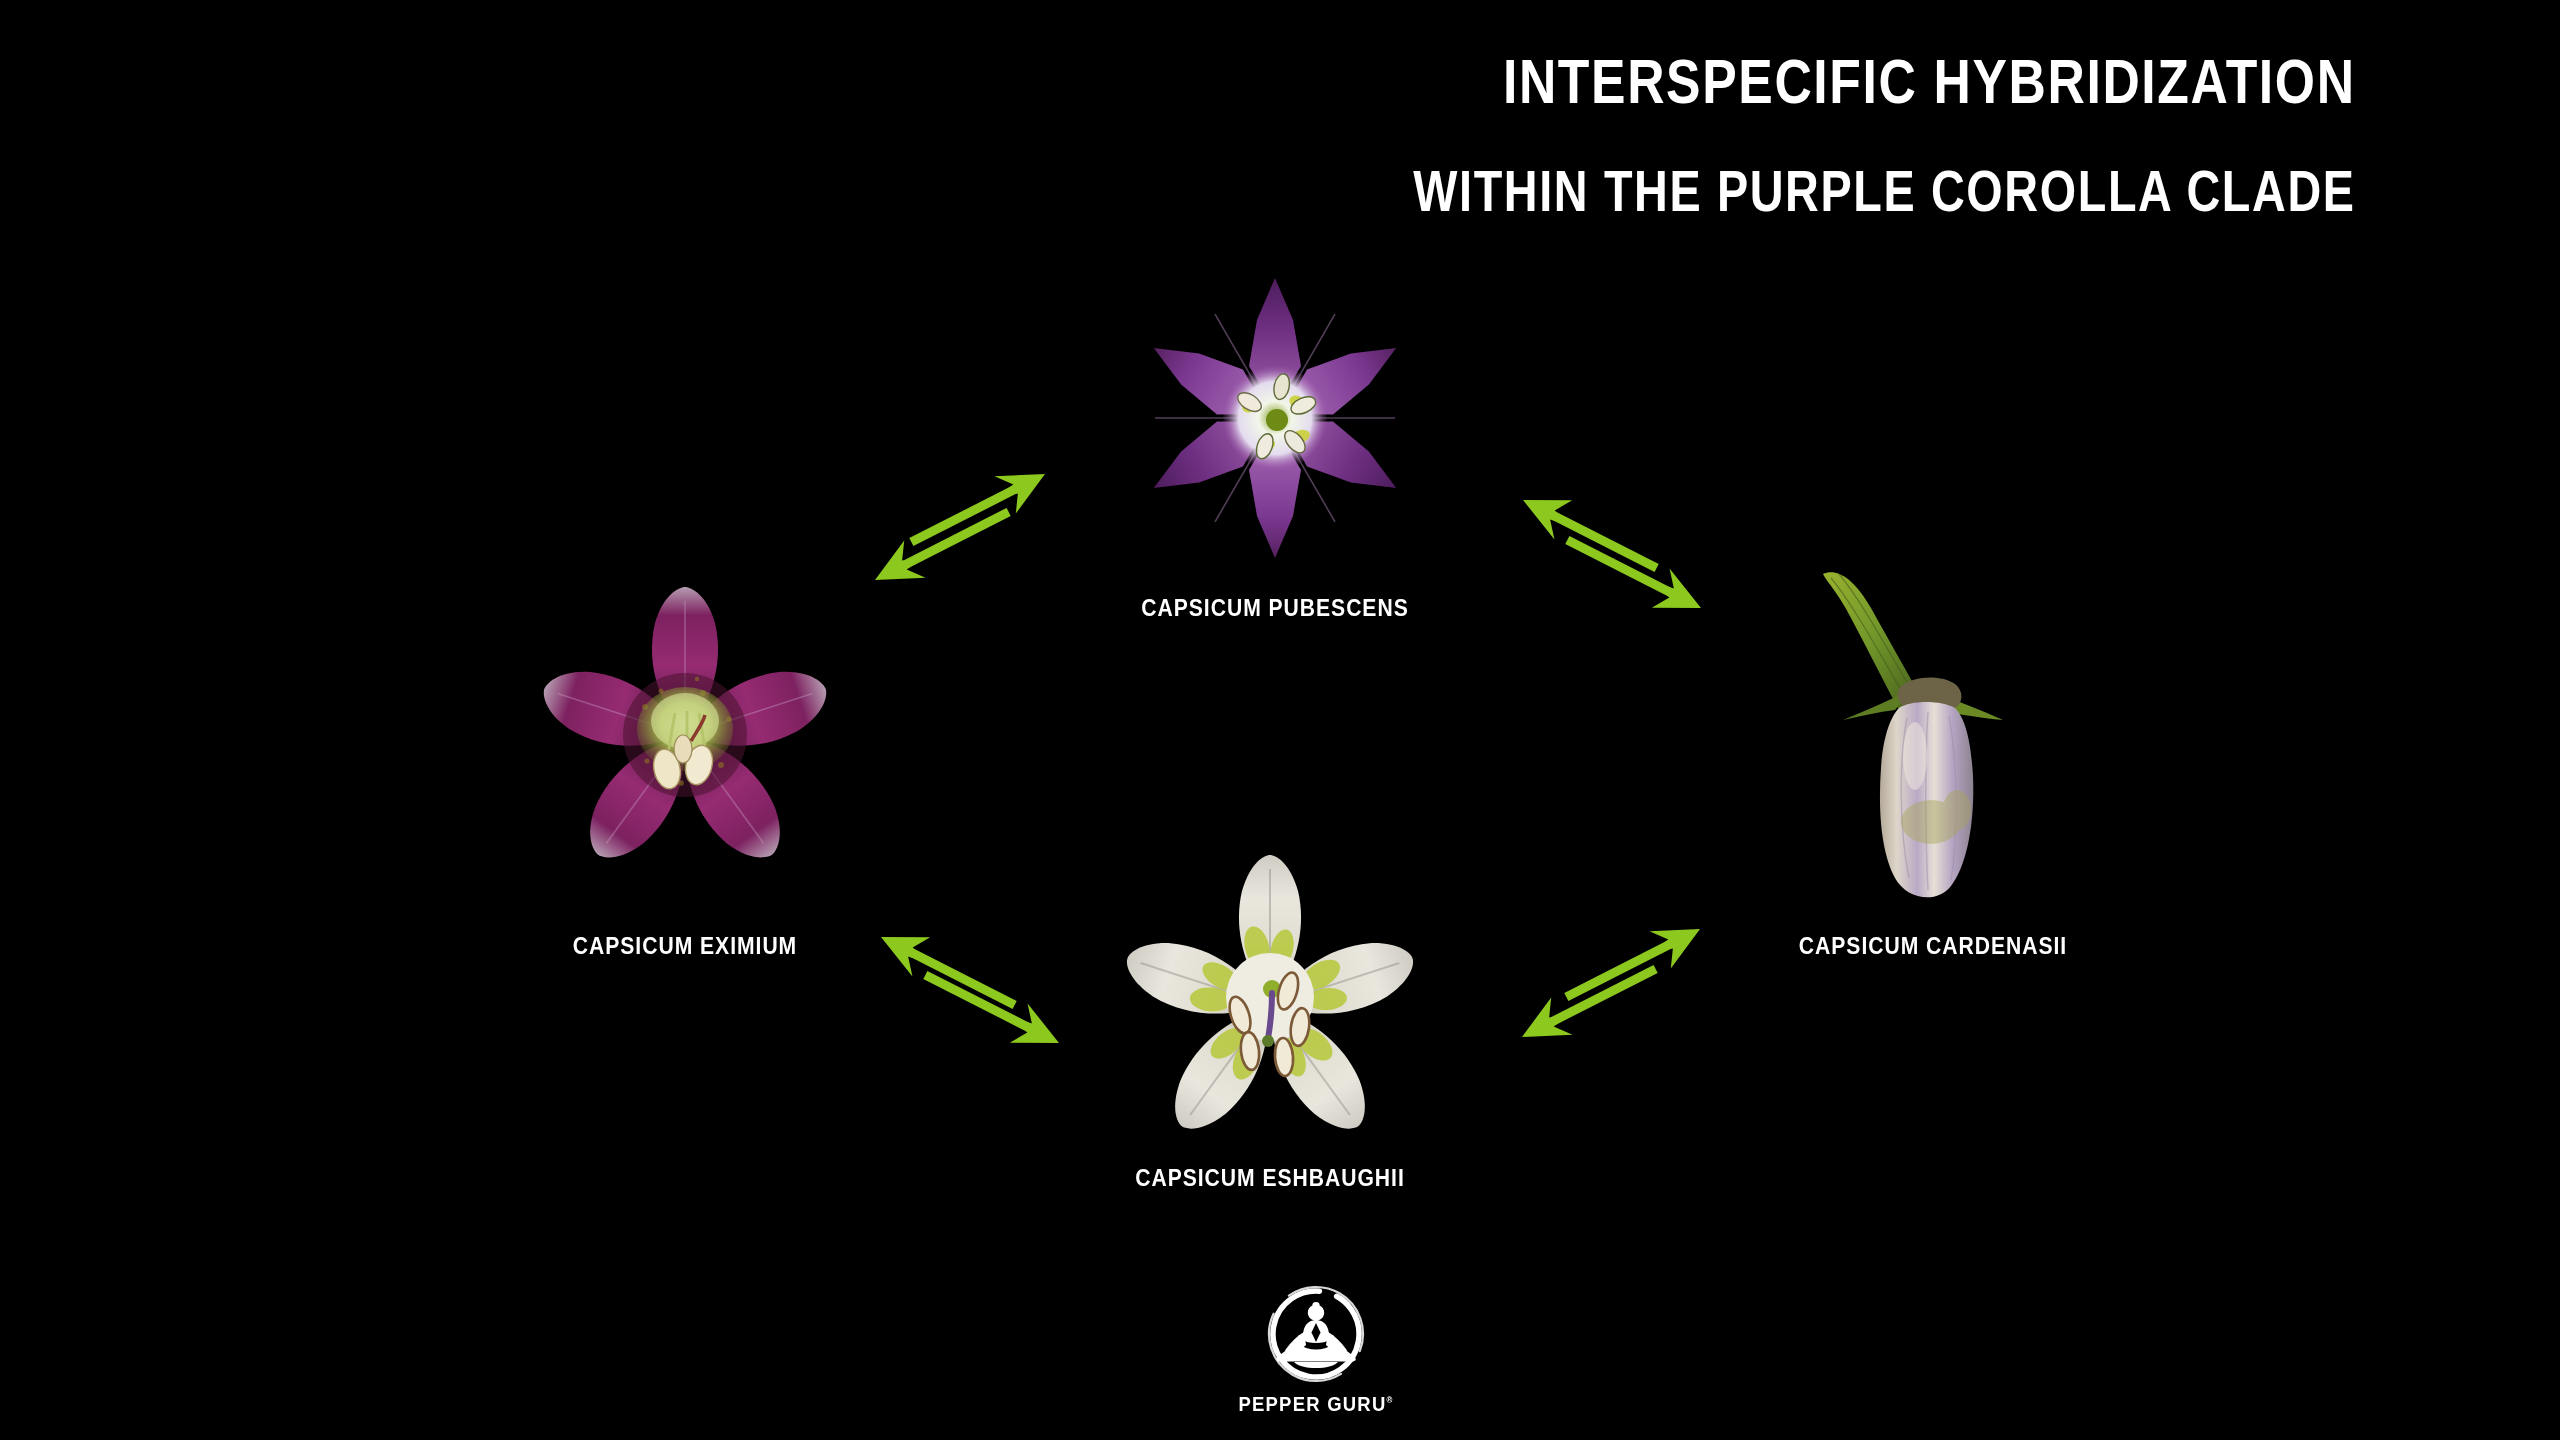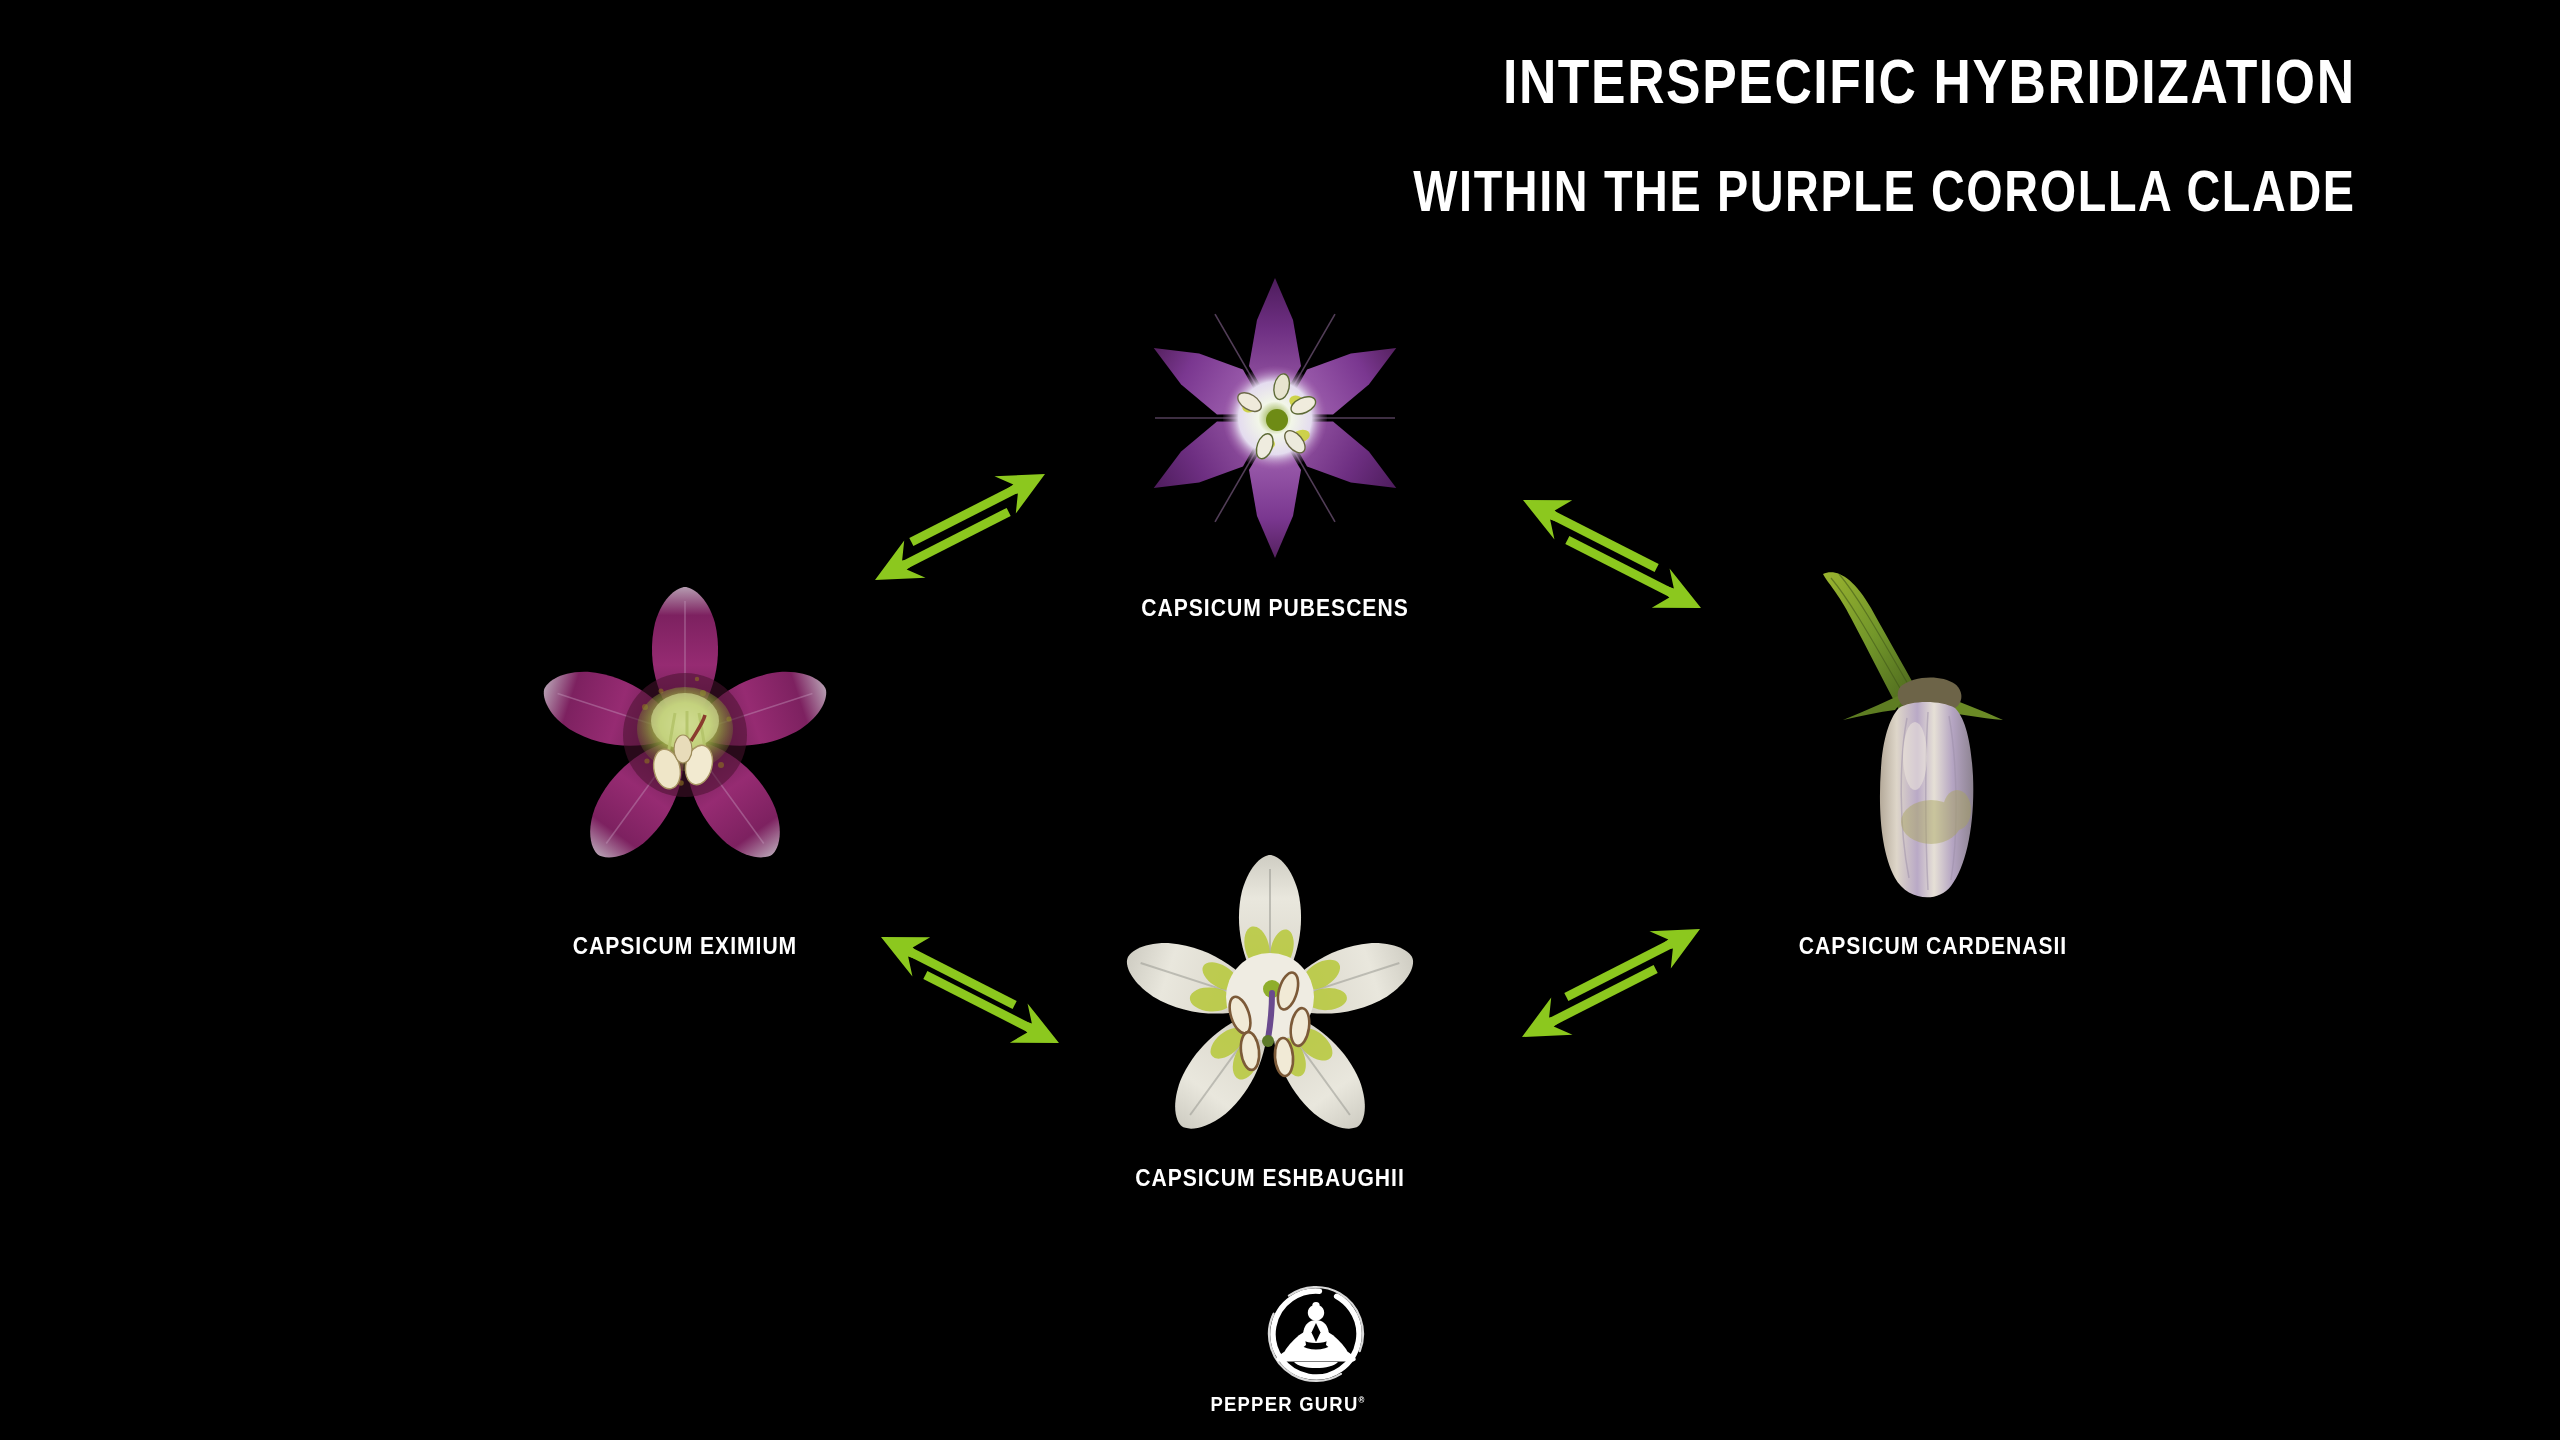--- a/index.html
+++ b/index.html
@@ -88,21 +88,21 @@
   #arrows-pubescens-cardenasii{ left: 1505px; top: 478px; width: 230px; height: 150px; }
   #arrows-eshbaughii-eximium  { left: 865px;  top: 915px; width: 230px; height: 150px; }
   #arrows-cardenasii-eshbaughii{left: 1500px; top: 905px; width: 240px; height: 155px; }
 
   
   #logo-block {
     position: absolute;
     left: 1196px;
     top: 1282px;
     width: 240px;
-    text-align: left;
+    text-align: center;
   }
   #logo-mark { width: 104px; height: 104px; margin: 0 auto; display: block; }
   #logo-wordmark {
     margin-top: 6px;
     font-size: 21px;
     font-weight: bold;
     letter-spacing: 1.4px;
     color: #ffffff;
     transform: scaleX(0.88);
     white-space: nowrap;

